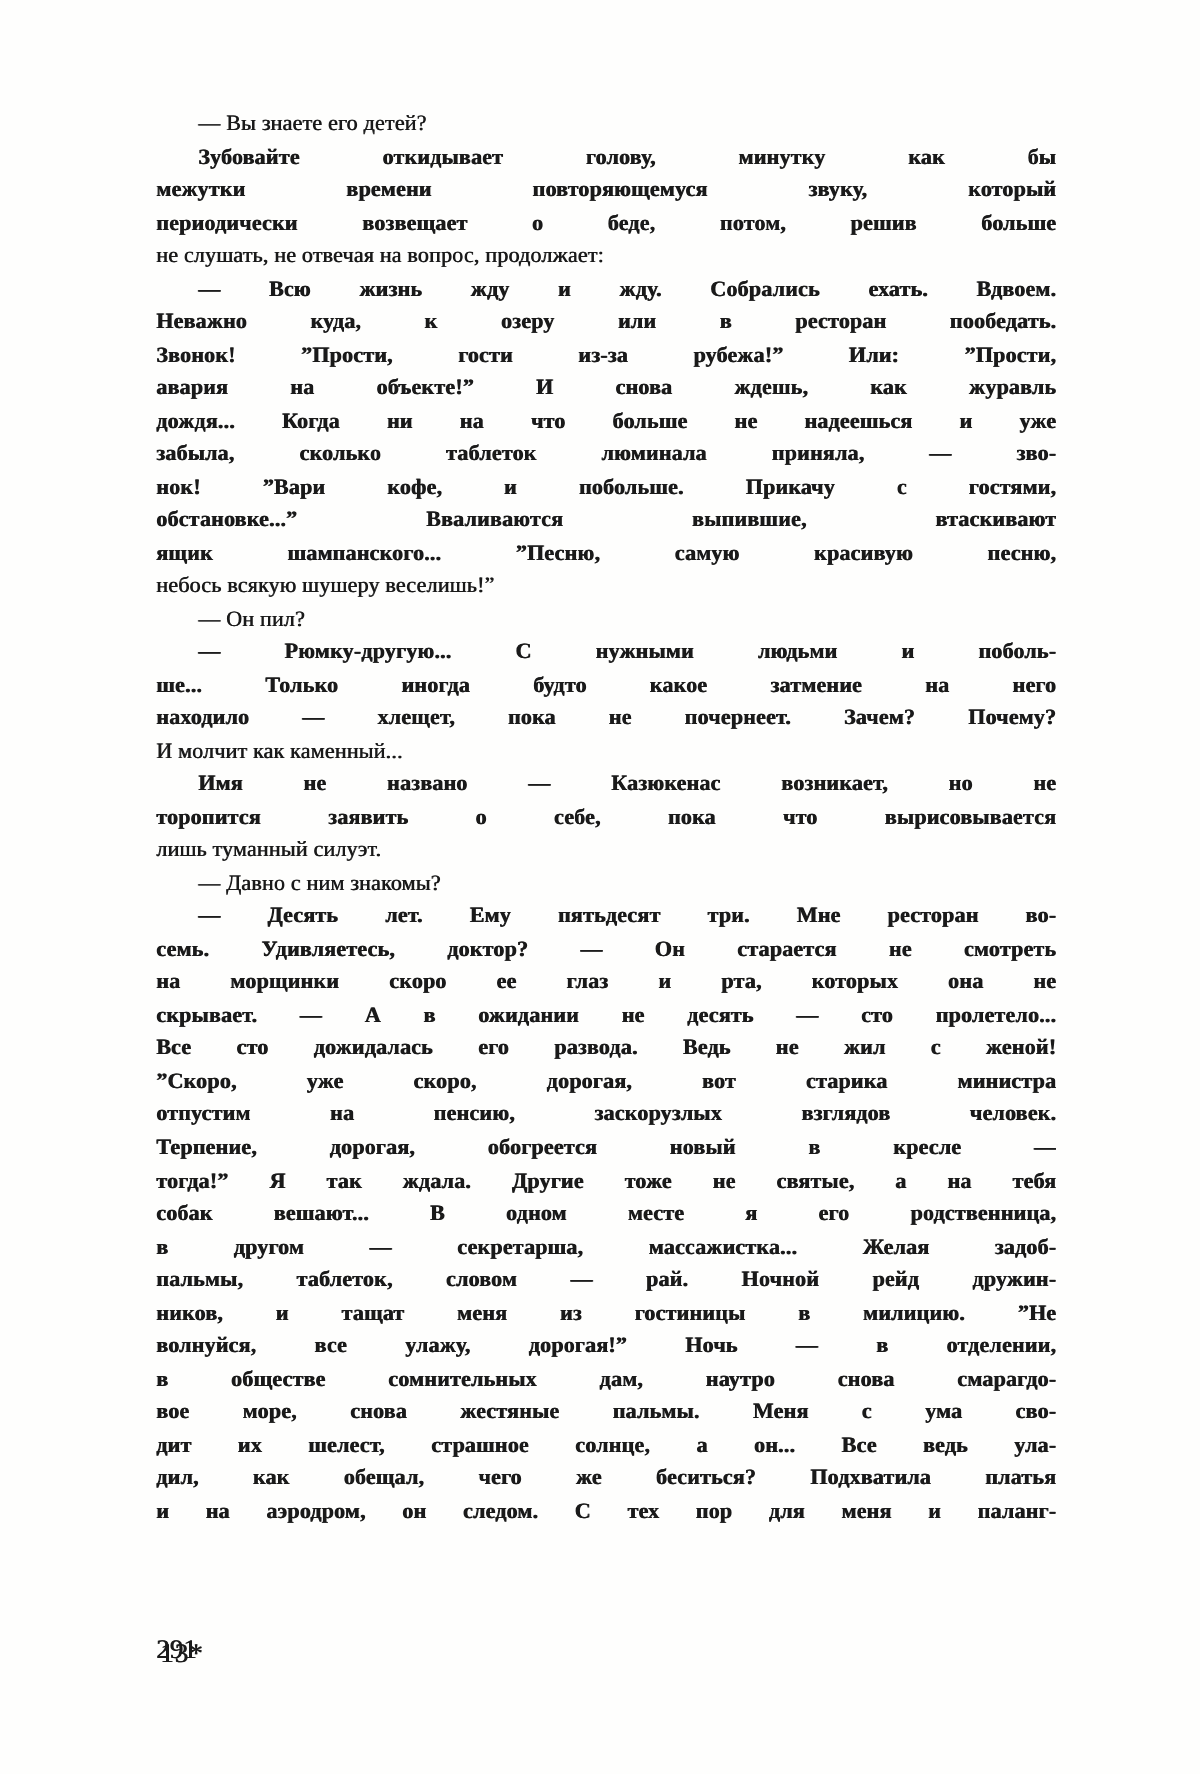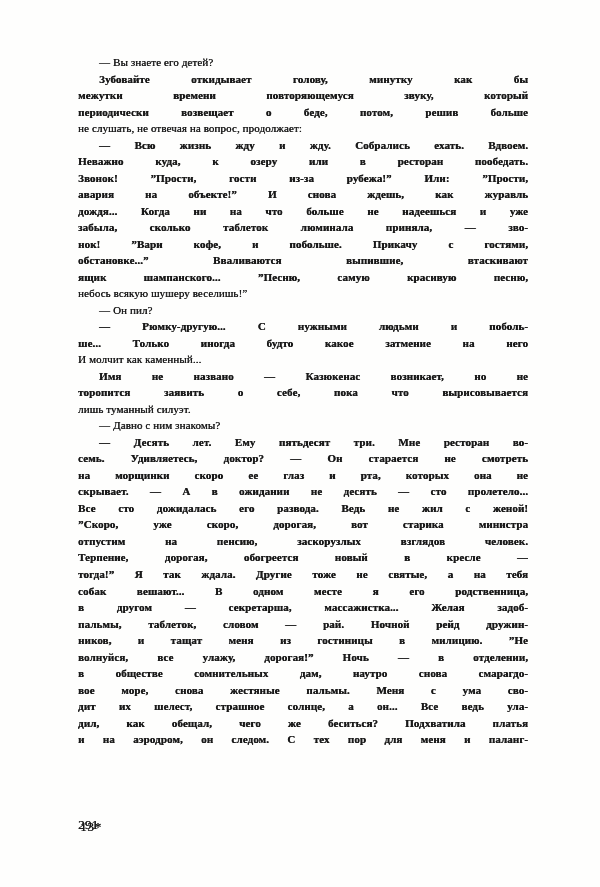--- a/index.html
+++ b/index.html
@@ -87,20 +87,21 @@
       <div class="line j">авария на объекте!” И снова ждешь, как журавль</div>
       <div class="line j">дождя... Когда ни на что больше не надеешься и уже</div>
       <div class="line j">забыла, сколько таблеток люминала приняла, — зво-</div>
       <div class="line j">нок! ”Вари кофе, и побольше. Прикачу с гостями,</div>
       <div class="line j">обстановке...” Вваливаются выпившие, втаскивают</div>
       <div class="line j">ящик шампанского... ”Песню, самую красивую песню,</div>
       <div class="line">небось всякую шушеру веселишь!”</div>
       <div class="line ind">— Он пил?</div>
       <div class="line j ind">— Рюмку-другую... С нужными людьми и поболь-</div>
       <div class="line j">ше... Только иногда будто какое затмение на него</div>
+      <div class="line j">находило — хлещет, пока не почернеет. Зачем? Почему?</div>
       <div class="line">И молчит как каменный...</div>
       <div class="line j ind">Имя не названо — Казюкенас возникает, но не</div>
       <div class="line j">торопится заявить о себе, пока что вырисовывается</div>
       <div class="line">лишь туманный силуэт.</div>
       <div class="line ind">— Давно с ним знакомы?</div>
       <div class="line j ind">— Десять лет. Ему пятьдесят три. Мне ресторан во-</div>
       <div class="line j">семь. Удивляетесь, доктор? — Он старается не смотреть</div>
       <div class="line j">на морщинки скоро ее глаз и рта, которых она не</div>
       <div class="line j">скрывает. — А в ожидании не десять — сто пролетело...</div>
       <div class="line j">Все сто дожидалась его развода. Ведь не жил с женой!</div>

